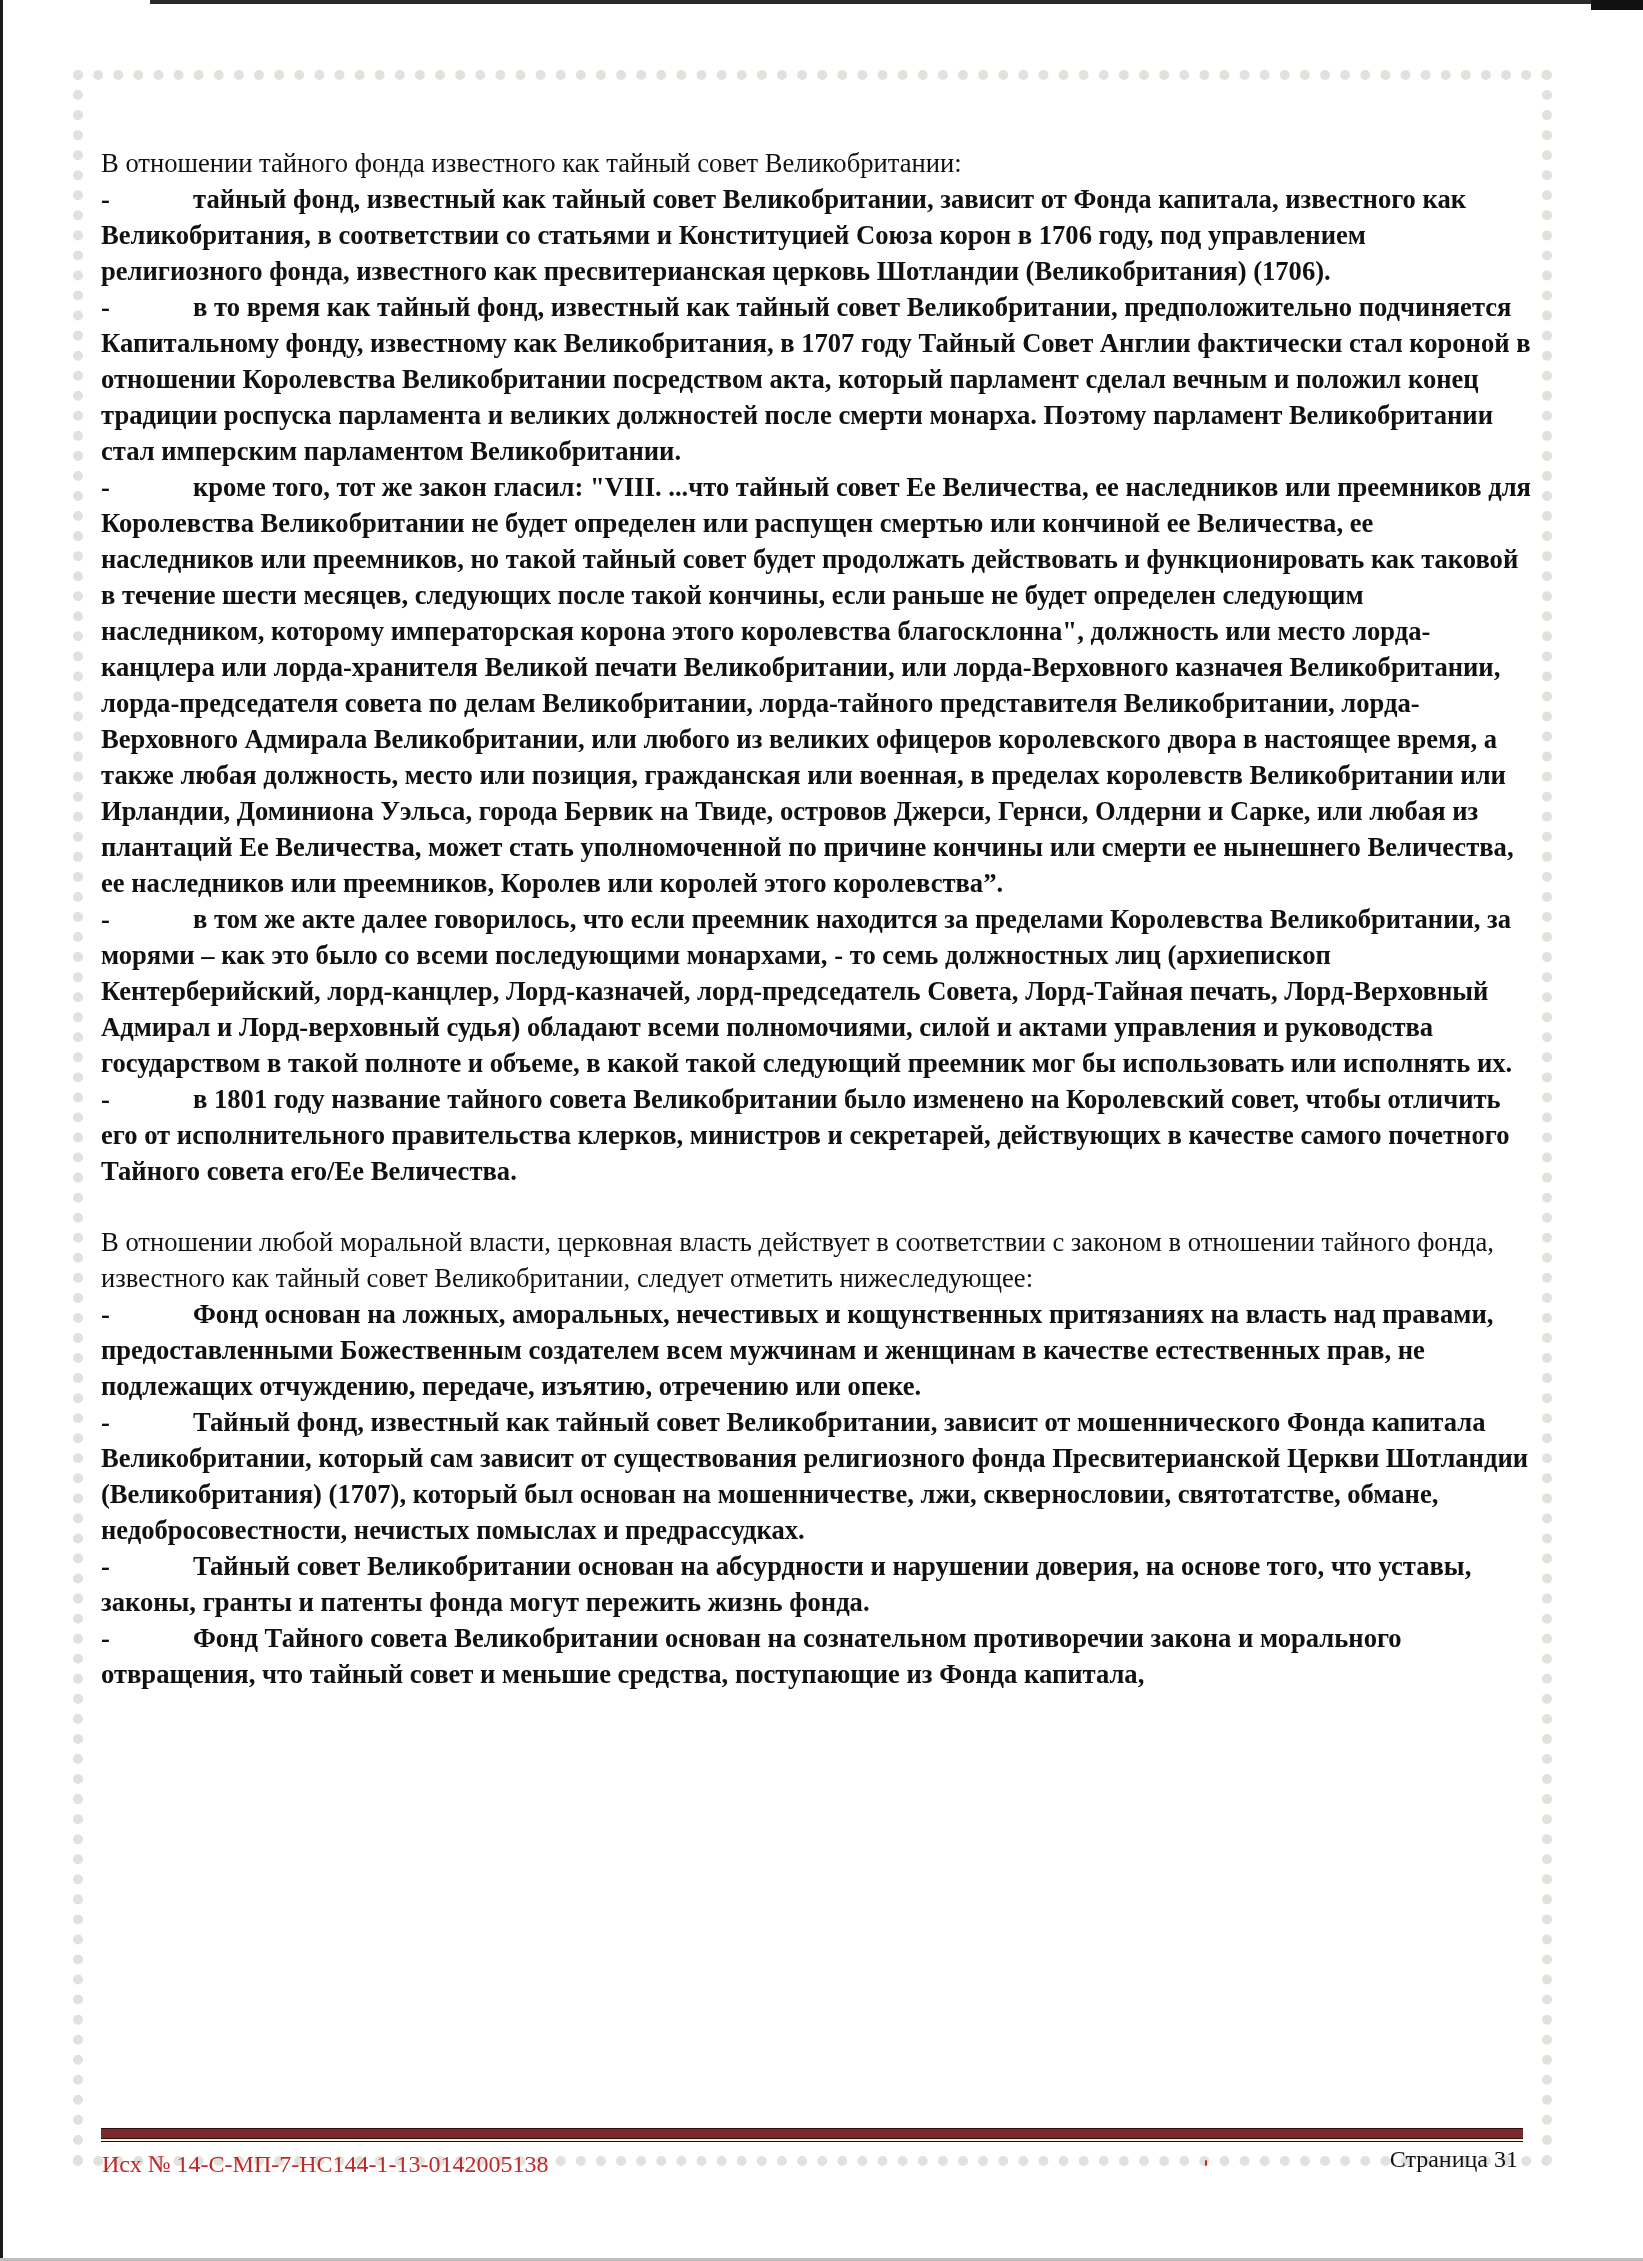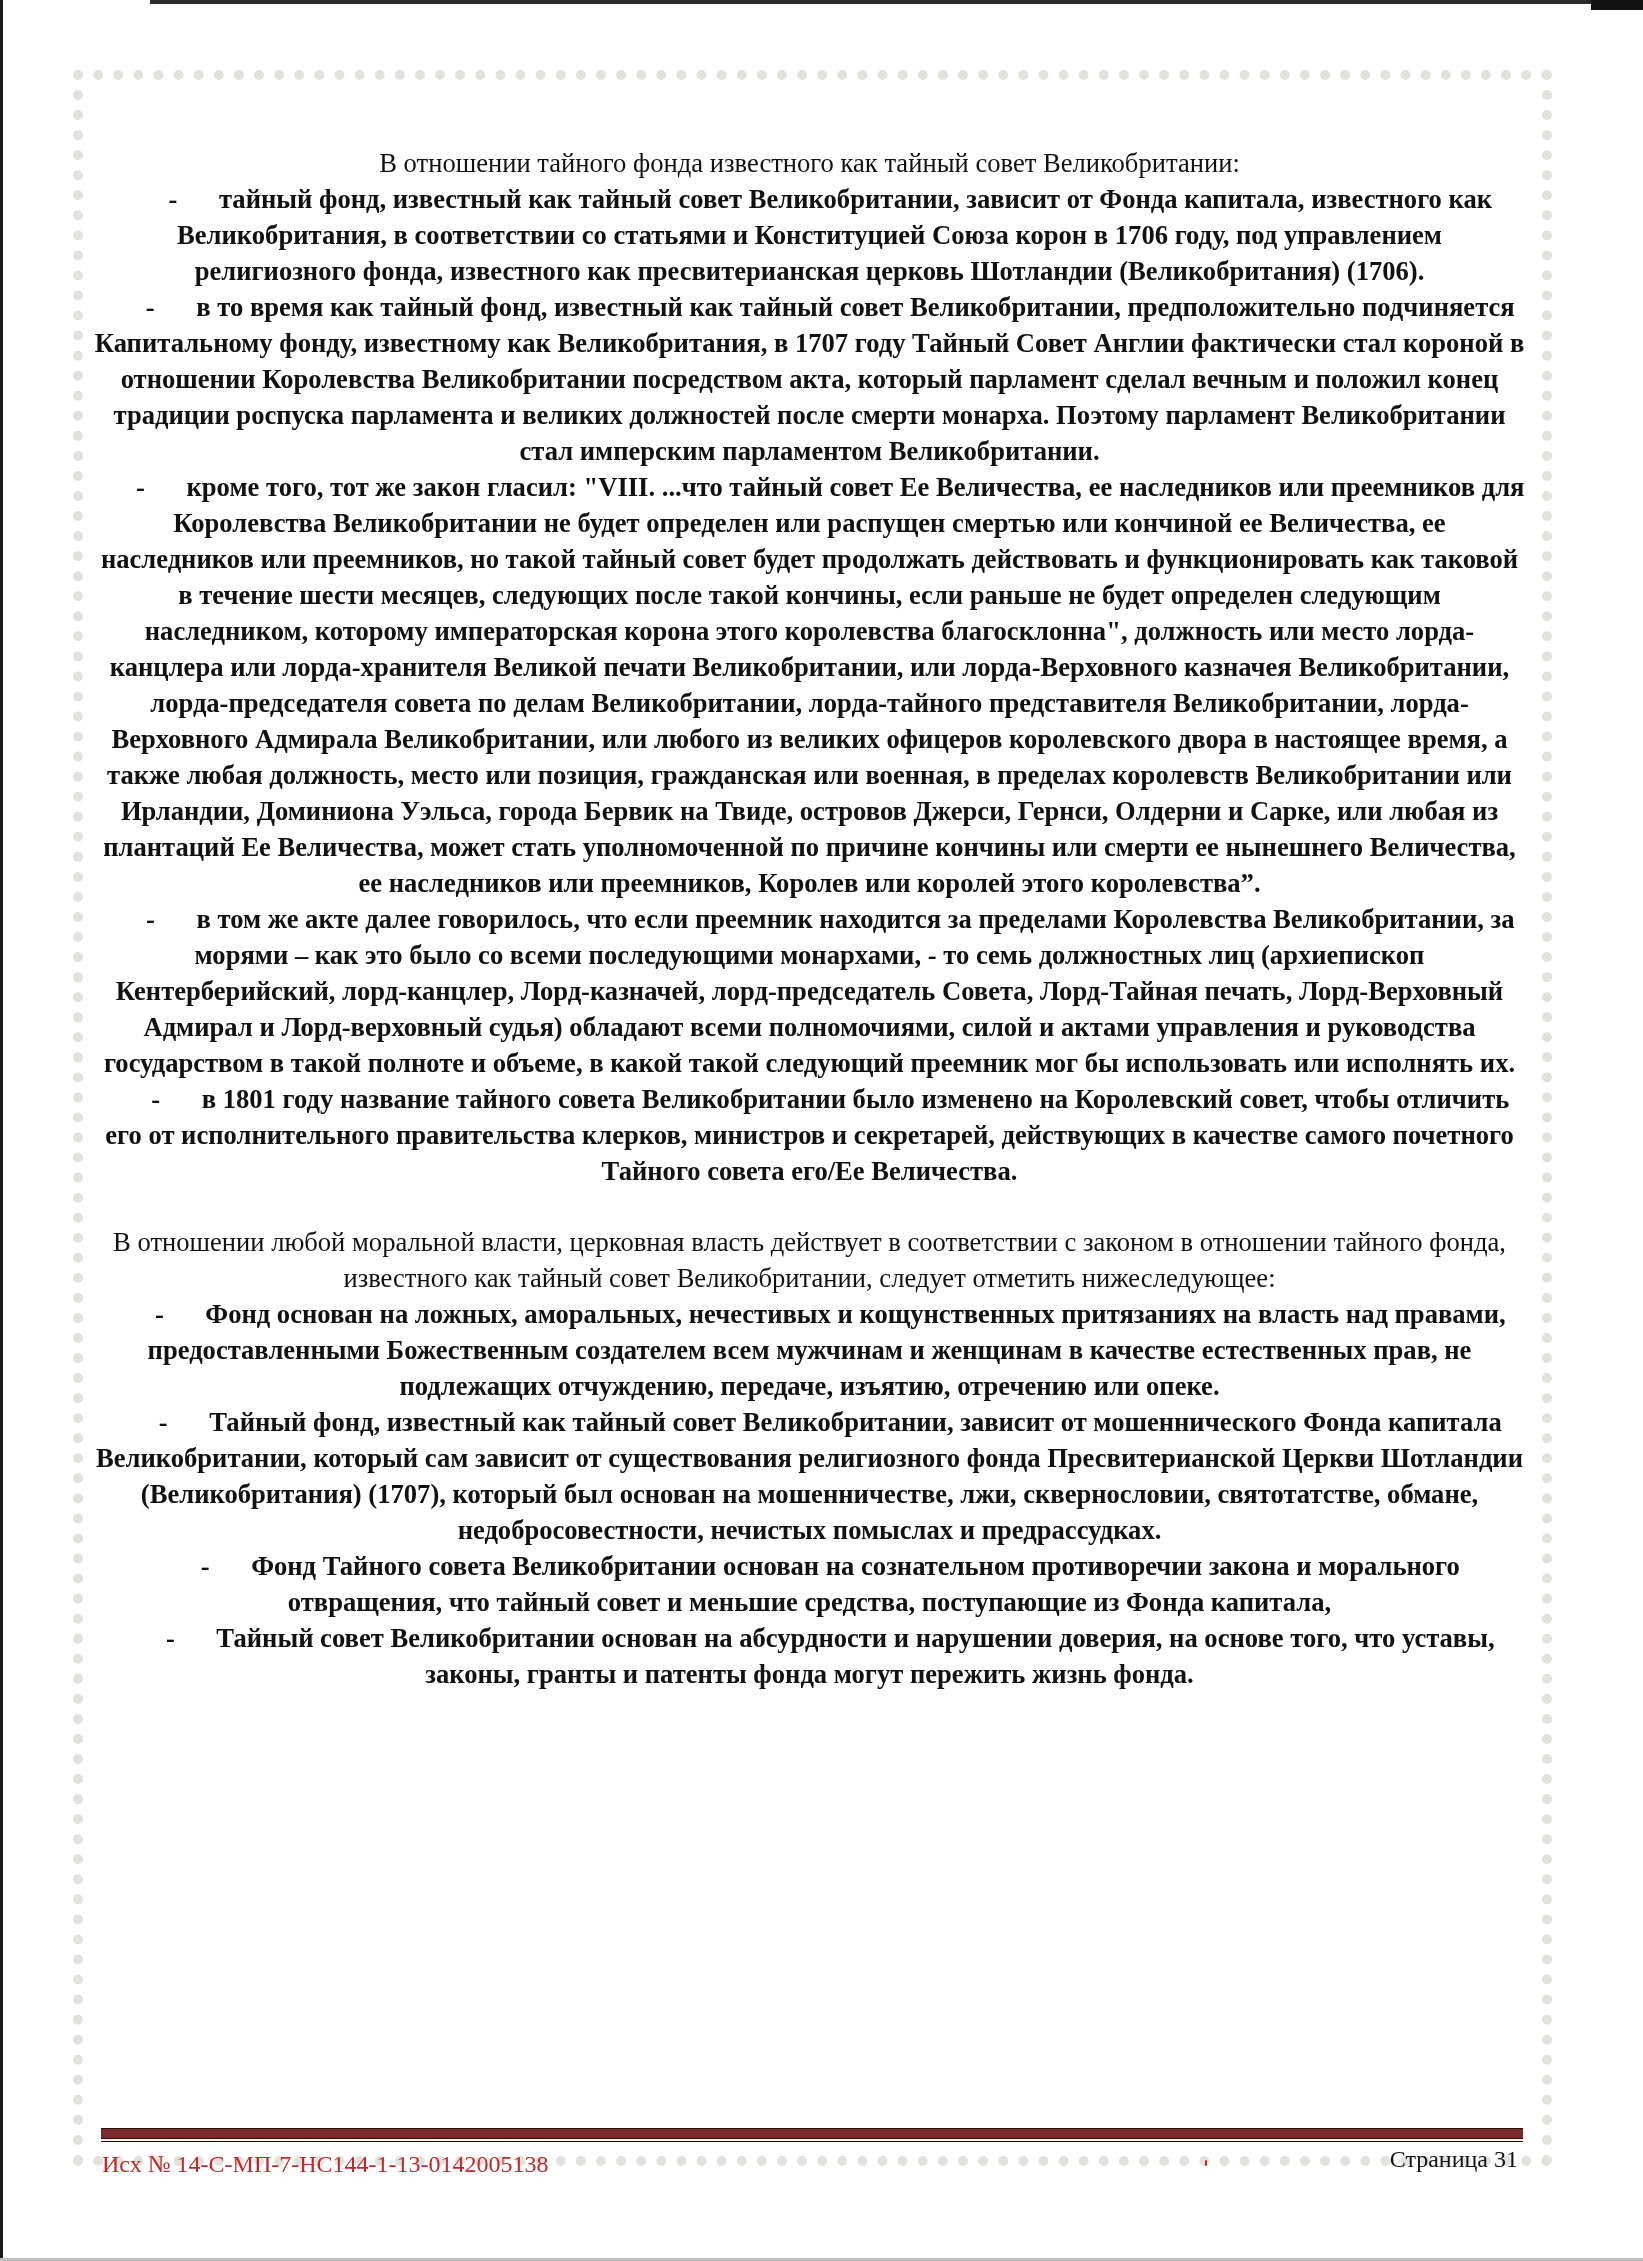--- a/index.html
+++ b/index.html
@@ -24,24 +24,23 @@
     position: absolute; left: 0; bottom: 0; width: 1644px; height: 2.9px; background: #bdbdbd;
   }
   .frame {
     position: absolute;
     left: 73px; top: 70px; width: 1479px; height: 2096px;
     border: 10.6px dotted #e2e2dc;
     box-sizing: border-box;
   }
   .content {
     position: absolute;
-    left: 94px; top: 145px; width: 1431px;
+    left: 101px; top: 145px; width: 1431px;
     font-size: 26.6px;
     line-height: 36px;
-    text-align: center;
   }
   .para { margin: 0; }
   .gap { height: 35px; }
   .bullet { margin: 0; text-indent: 0; font-weight: bold; }
   .bullet .dash { display: inline-block; width: 92px; }
   .footer-rule {
     position: absolute; left: 101px; top: 2128px; width: 1422px;
   }
   .footer-rule .thick { height: 8.7px; background: #7a2a2a; border-top: 1.5px solid #2a1010; border-bottom: 1px solid #2a1010; }
   .footer-rule .gap-line { height: 1.9px; background: #f4efe0; }
@@ -75,22 +74,22 @@
   <p class="bullet"><span class="dash">-</span><span>кроме того, тот же закон гласил: "VIII. ...что тайный совет Ее Величества, ее наследников или преемников для Королевства Великобритании не будет определен или распущен смертью или кончиной ее Величества, ее наследников или преемников, но такой тайный совет будет продолжать действовать и функционировать как таковой в течение шести месяцев, следующих после такой кончины, если раньше не будет определен следующим наследником, которому императорская корона этого королевства благосклонна", должность или место лорда-канцлера или лорда-хранителя Великой печати Великобритании, или лорда-Верховного казначея Великобритании, лорда-председателя совета по делам Великобритании, лорда-тайного представителя Великобритании, лорда-Верховного Адмирала Великобритании, или любого из великих офицеров королевского двора в настоящее время, а также любая должность, место или позиция, гражданская или военная, в пределах королевств Великобритании или Ирландии, Доминиона Уэльса, города Бервик на Твиде, островов Джерси, Гернси, Олдерни и Сарке, или любая из плантаций Ее Величества, может стать уполномоченной по причине кончины или смерти ее нынешнего Величества, ее наследников или преемников, Королев или королей этого королевства”.</span></p>
   <p class="bullet"><span class="dash">-</span><span>в том же акте далее говорилось, что если преемник находится за пределами Королевства Великобритании, за морями – как это было со всеми последующими монархами, - то семь должностных лиц (архиепископ Кентерберийский, лорд-канцлер, Лорд-казначей, лорд-председатель Совета, Лорд-Тайная печать, Лорд-Верховный Адмирал и Лорд-верховный судья) обладают всеми полномочиями, силой и актами управления и руководства государством в такой полноте и объеме, в какой такой следующий преемник мог бы использовать или исполнять их.</span></p>
   <p class="bullet"><span class="dash">-</span><span>в 1801 году название тайного совета Великобритании было изменено на Королевский совет, чтобы отличить его от исполнительного правительства клерков, министров и секретарей, действующих в качестве самого почетного Тайного совета его/Ее Величества.</span></p>
 
   <div class="gap"></div>
 
   <p class="para">В отношении любой моральной власти, церковная власть действует в соответствии с законом в отношении тайного фонда, известного как тайный совет Великобритании, следует отметить нижеследующее:</p>
 
   <p class="bullet"><span class="dash">-</span><span>Фонд основан на ложных, аморальных, нечестивых и кощунственных притязаниях на власть над правами, предоставленными Божественным создателем всем мужчинам и женщинам в качестве естественных прав, не подлежащих отчуждению, передаче, изъятию, отречению или опеке.</span></p>
   <p class="bullet"><span class="dash">-</span><span>Тайный фонд, известный как тайный совет Великобритании, зависит от мошеннического Фонда капитала Великобритании, который сам зависит от существования религиозного фонда Пресвитерианской Церкви Шотландии (Великобритания) (1707), который был основан на мошенничестве, лжи, сквернословии, святотатстве, обмане, недобросовестности, нечистых помыслах и предрассудках.</span></p>
+  <p class="bullet"><span class="dash">-</span><span>Тайный совет Великобритании основан на абсурдности и нарушении доверия, на основе того, что уставы, законы, гранты и патенты фонда могут пережить жизнь фонда.</span></p>
   <p class="bullet"><span class="dash">-</span><span>Фонд Тайного совета Великобритании основан на сознательном противоречии закона и морального отвращения, что тайный совет и меньшие средства, поступающие из Фонда капитала,</span></p>
-  <p class="bullet"><span class="dash">-</span><span>Тайный совет Великобритании основан на абсурдности и нарушении доверия, на основе того, что уставы, законы, гранты и патенты фонда могут пережить жизнь фонда.</span></p>
 </div>
 
 <div class="footer-rule">
   <div class="thick"></div>
   <div class="gap-line"></div>
   <div class="thin"></div>
 </div>
 <div class="footer-ref">Исх № 14-С-МП-7-НС144-1-13-0142005138</div>
 <div class="footer-dot"></div>
 <div class="footer-page">Страница 31</div>

